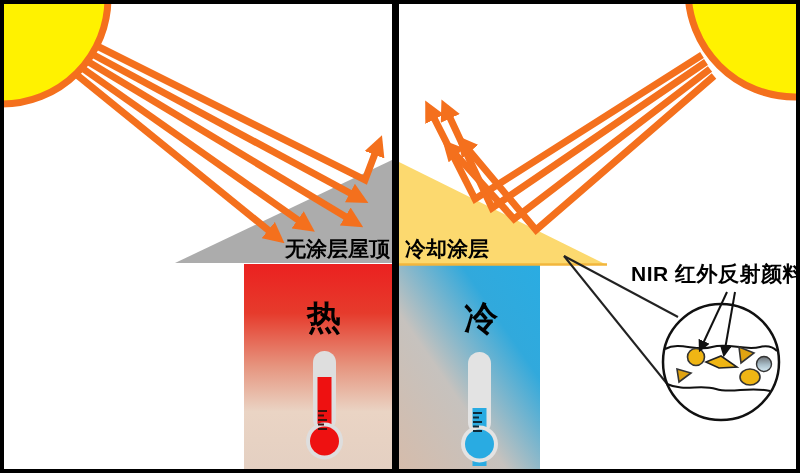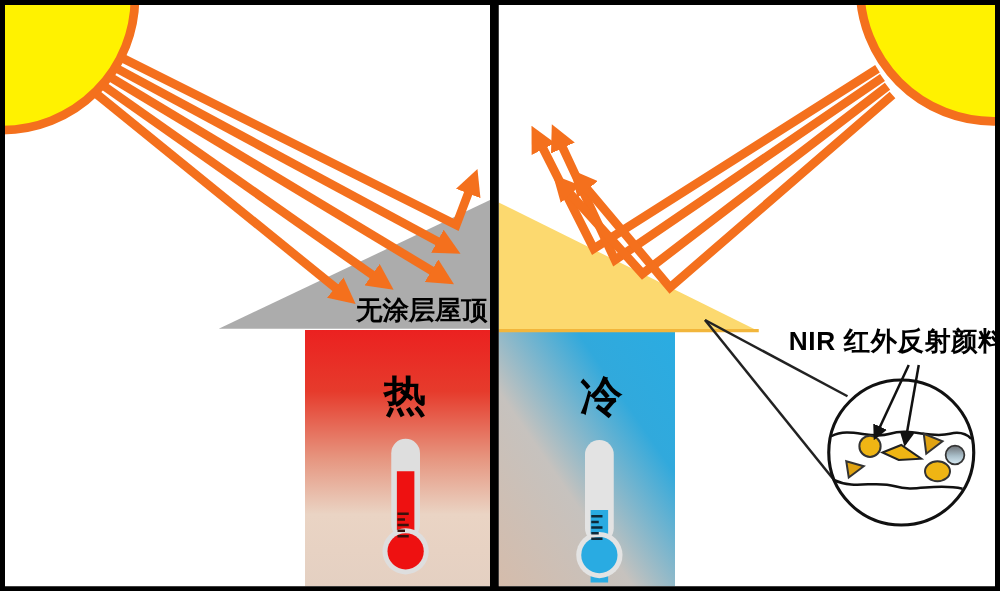--- a/index.html
+++ b/index.html
@@ -122,17 +122,18 @@
 
       <line x1="727" y1="292" x2="700" y2="350" stroke="#111" stroke-width="2" marker-end="url(#aB)"></line>
       <line x1="735" y1="292" x2="724" y2="355" stroke="#111" stroke-width="2" marker-end="url(#aB)"></line>
     </g>
 
     <rect x="392" y="0" width="7" height="473" fill="#000"></rect>
     <rect x="0" y="0" width="800" height="473" fill="none" stroke="#000" stroke-width="8"></rect>
   </svg>
 
   <div class="lbl lbl-roof-left">无涂层屋顶</div>
+  <div class="lbl lbl-roof-right">冷却涂层</div>
   <div class="lbl lbl-hot">热</div>
   <div class="lbl lbl-cold">冷</div>
   <div class="lbl lbl-nir">NIR 红外反射颜料</div>
 
 </div>
 
 </body></html>

